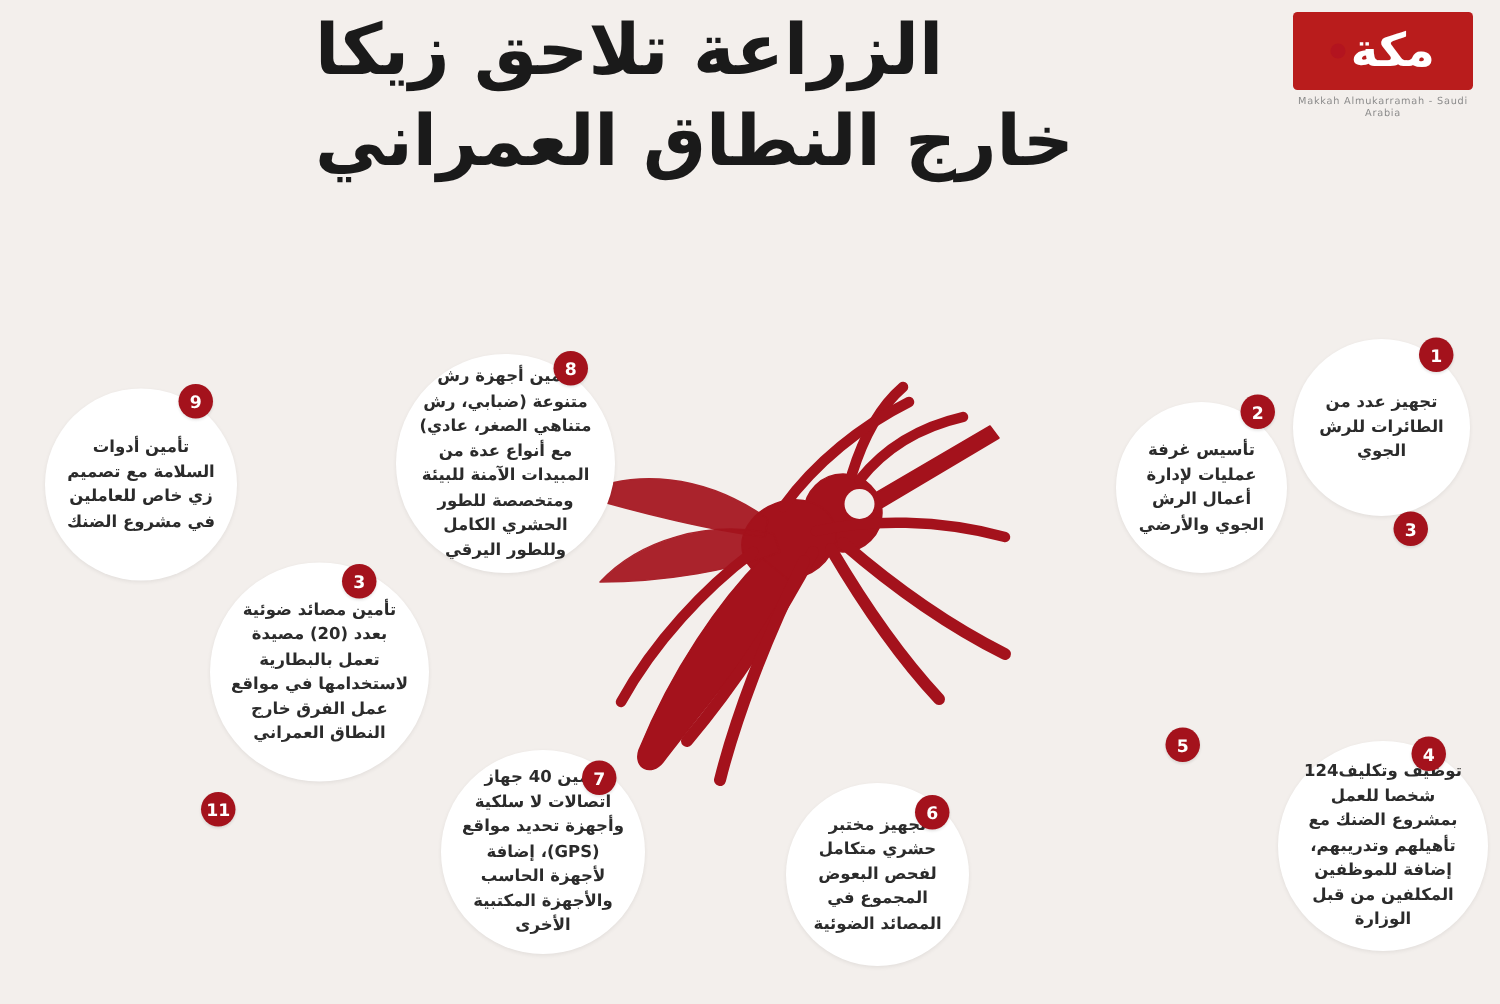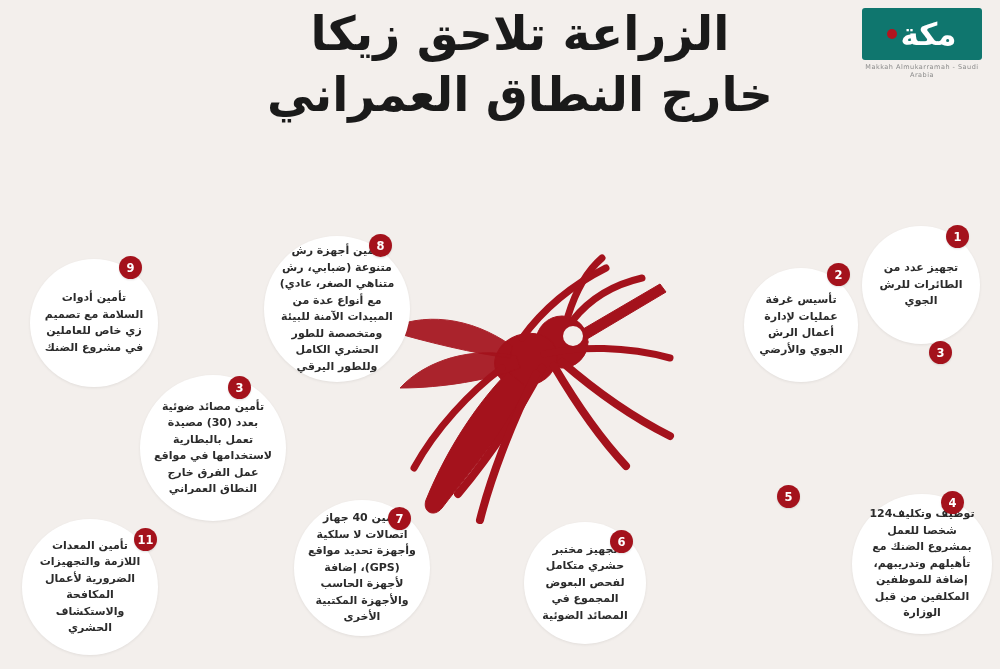--- a/index.html
+++ b/index.html
@@ -27,21 +27,21 @@
     position: absolute;
     top: 8px;
     right: 14px;
     width: 128px;
     height: 72px;
     text-align: center;
   }
   .logo-box {
     width: 120px;
     height: 52px;
-    background: #0f766e;
+    background: #b91c1c;
     border-radius: 3px;
     display: flex;
     align-items: center;
     justify-content: center;
     margin: 0 auto;
   }
   .logo-word {
     color: #ffffff;
     font-size: 31px;
     font-weight: bold;
@@ -64,21 +64,21 @@
     margin-top: 3px;
     letter-spacing: 0.5px;
   }
 
   
   .title-wrap {
     position: absolute;
     top: 6px;
     right: 170px;
     width: 620px;
-    text-align: center;
+    text-align: left;
     direction: rtl;
   }
   .title-line {
     color: #1a1a1a;
     font-weight: bold;
     font-size: 47px;
     line-height: 1.18;
     letter-spacing: -1px;
     white-space: nowrap;
   }
@@ -224,22 +224,19 @@
     <div class="txt">تأمين أجهزة رش متنوعة (ضبابي، رش متناهي الصغر، عادي) مع أنواع عدة من المبيدات الآمنة للبيئة ومتخصصة للطور الحشري الكامل وللطور اليرقي</div>
   </div>
   <div class="badge" style="left:369px; top:234px;">8</div>
 
   <div class="bubble" style="left:30px; top:259px; width:128px; height:128px;">
     <div class="txt">تأمين أدوات السلامة مع تصميم زي خاص للعاملين في مشروع الضنك</div>
   </div>
   <div class="badge" style="left:119px; top:256px;">9</div>
 
   <div class="bubble" style="left:140px; top:375px; width:146px; height:146px;">
-    <div class="txt">تأمين مصائد ضوئية بعدد (30) مصيدة تعمل بالبطارية لاستخدامها في مواقع عمل الفرق خارج النطاق العمراني</div>
+    <div class="txt">تأمين مصائد ضوئية بعدد (20) مصيدة تعمل بالبطارية لاستخدامها في مواقع عمل الفرق خارج النطاق العمراني</div>
   </div>
   <div class="badge" style="left:228px; top:376px;">3</div>
 
-  <div class="bubble" style="left:22px; top:519px; width:136px; height:136px;">
-    <div class="txt">تأمين المعدات اللازمة والتجهيزات الضرورية لأعمال المكافحة والاستكشاف الحشري</div>
-  </div>
   <div class="badge" style="left:134px; top:528px;">11</div>
 
 </div>
 
 </body></html>

